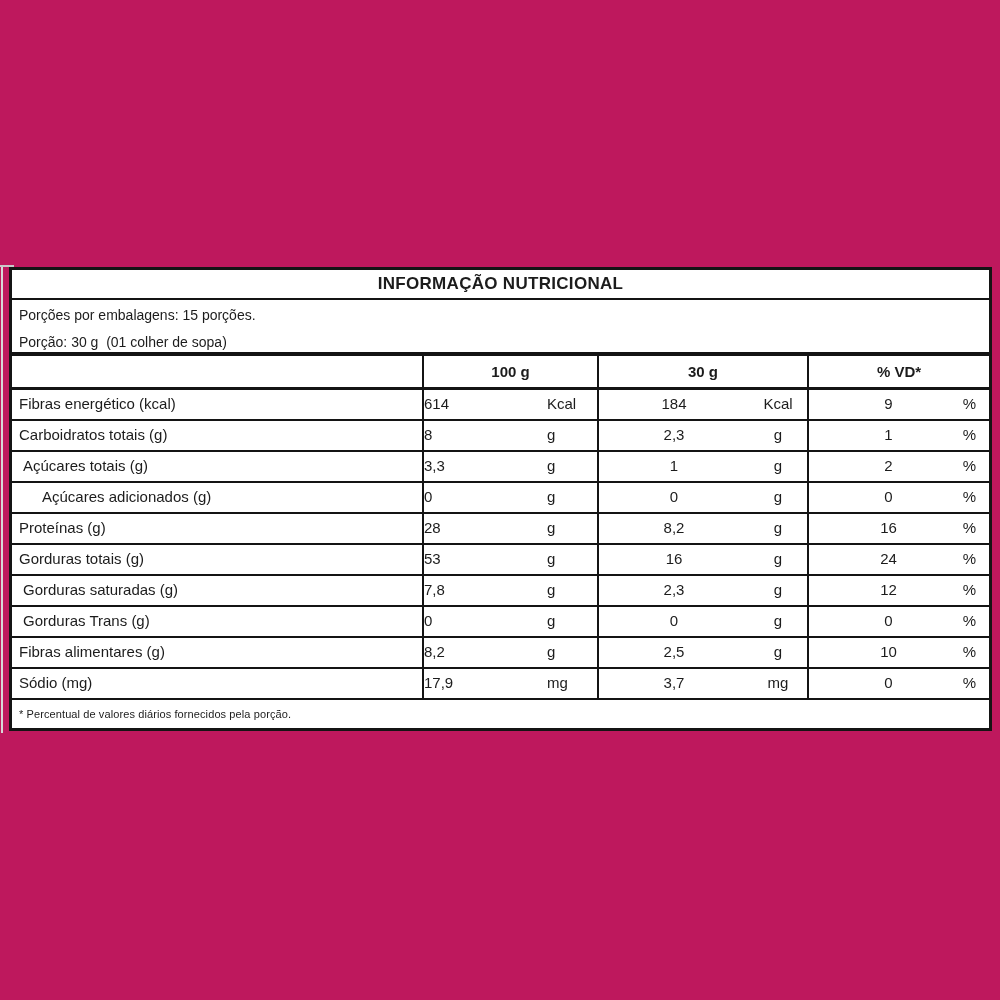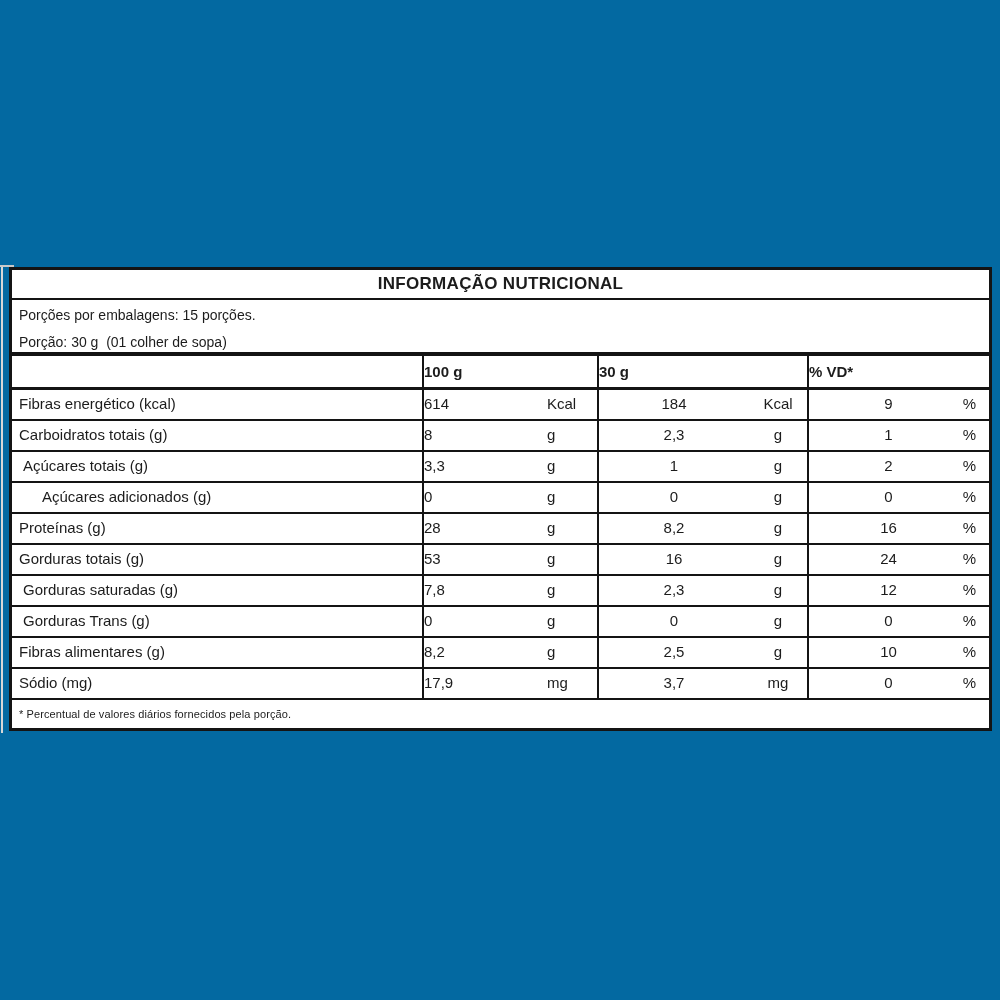--- a/index.html
+++ b/index.html
@@ -1,17 +1,17 @@
 <!DOCTYPE html>
 <html><head>
 <meta charset="utf-8">
 <style>
   html,body { margin:0; padding:0; background:#ffffff; }
   .page {
-    position:relative; width:1000px; height:1000px; background:#0369a1;
+    position:relative; width:1000px; height:1000px; background:#be185d;
     font-family:"Liberation Sans","DejaVu Sans",sans-serif; color:#1c1c1c;
     overflow:hidden;
   }
   
   .artifact-h { position:absolute; left:0; top:265px; width:14px; height:2px; background:#c9c9c9; }
   .artifact-v { position:absolute; left:1px; top:267px; width:2px; height:466px; background:#d8d8d8; }
 
   .nutrition-table {
     position:absolute; left:9px; top:267px; width:983px; height:464px;
     border:3px solid #141414; box-sizing:border-box; background:#ffffff;
@@ -25,21 +25,21 @@
     padding:5px 0 0 7px;
   }
   .serving-line { font-size:14px; line-height:20px; margin-bottom:7px; white-space:pre-wrap; }
 
   .grid-row { display:grid; grid-template-columns:410px 175px 210px 1fr; box-sizing:border-box; }
   .header-row { height:34px; border-bottom:3px solid #141414; }
   .data-row   { height:31px; border-bottom:2px solid #141414; }
 
   .cell { box-sizing:border-box; font-size:15px; overflow:hidden; }
   .bl   { border-left:2px solid #141414; }
-  .hcell { font-weight:bold; line-height:31px; }
+  .hcell { text-align:center; font-weight:bold; line-height:31px; }
   .data-row .cell { line-height:28px; }
 
   .label-cell { padding-left:7px; }
   .ind1 { padding-left:11px; }
   .ind2 { padding-left:30px; }
 
   .c100 { display:flex; }
   .v100 { width:113px; }
   .u100 { margin-left:10px; text-align:left; }
 

